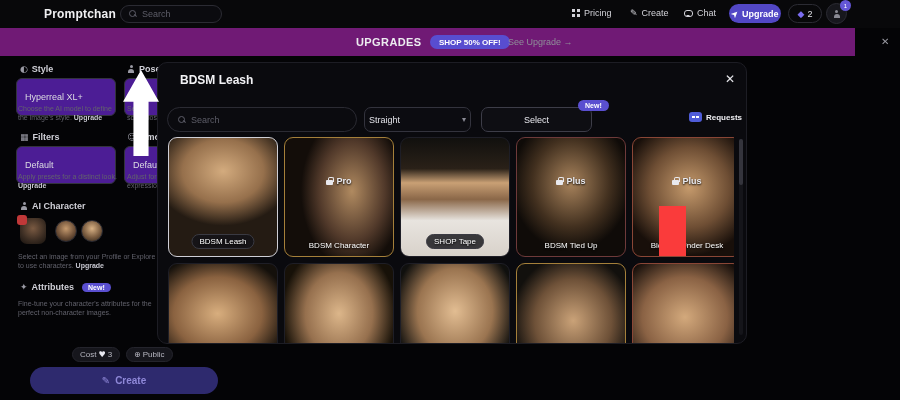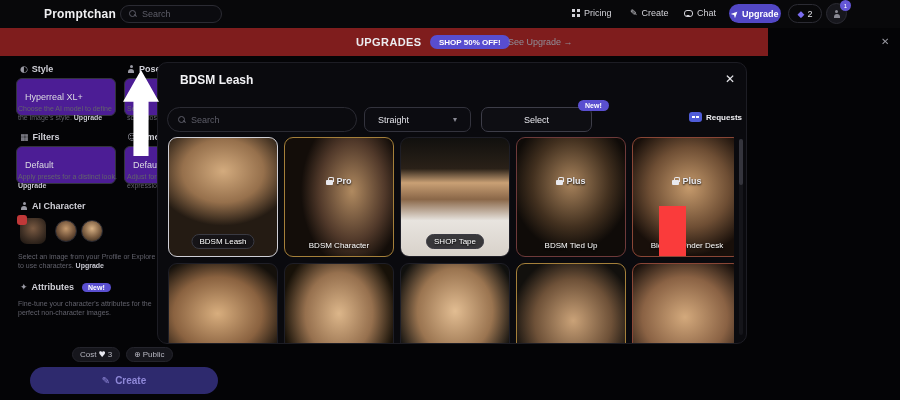--- a/index.html
+++ b/index.html
@@ -18,21 +18,21 @@
     background:#5247c5; color:#fff; font-size:9px; font-weight:bold; display:flex; align-items:center; justify-content:center; gap:3px; }
   #gems-pill { position:absolute; left:788px; top:4px; width:34px; height:19px; border-radius:10px;
     border:1px solid #2b2b33; display:flex; align-items:center; justify-content:center; gap:3px; font-size:9px; color:#e2e2e8; }
   #gem-glyph { color:#7b6cf0; font-size:9px; }
   #avatar { position:absolute; left:826px; top:3px; width:21px; height:21px; border-radius:50%;
     background:#17171d; border:1px solid #2b2b33; display:flex; align-items:center; justify-content:center; }
   #notif-badge { position:absolute; left:840px; top:0px; width:11px; height:11px; border-radius:50%;
     background:#6456d6; color:#fff; font-size:6px; display:flex; align-items:center; justify-content:center; }
 
   
-  #banner { position:absolute; left:0; top:28px; width:768px; height:28px; background:#7f1d1d; }
+  #banner { position:absolute; left:0; top:28px; width:855px; height:28px; background:#701a75; }
   #banner-title { position:absolute; left:356px; top:8px; font-size:11px; font-weight:bold; color:#ececf0; letter-spacing:.4px; }
   #banner-shop { position:absolute; left:430px; top:7px; height:14px; padding:0 9px; border-radius:8px;
     background:#584dd0; color:#fff; font-size:8px; font-weight:bold; display:flex; align-items:center; }
   #banner-pricing { position:absolute; left:508px; top:9px; font-size:9px; color:#8f8f99; }
   #banner-close { position:absolute; left:881px; top:8px; font-size:10px; color:#9a9aa2; cursor:pointer; }
 
   
   #sidebar { position:absolute; left:0; top:56px; width:240px; height:344px; z-index:1; }
   .sec-h { position:absolute; display:flex; align-items:center; gap:4px;
     font-size:9px; font-weight:bold; color:#cfcfd6; }
@@ -60,21 +60,21 @@
     clip-path:polygon(50% 0, 100% 37%, 71% 37%, 71% 100%, 29% 100%, 29% 37%, 0 37%); }
 
   
   #modal { position:absolute; left:157px; top:62px; width:590px; height:282px; background:#0a0a0e;
     border:1px solid #1d1d24; border-radius:10px; z-index:10; overflow:hidden; }
   #modal-title { position:absolute; left:22px; top:10px; font-size:12px; font-weight:bold; color:#f2f2f5; }
   #modal-close { position:absolute; left:567px; top:9px; font-size:12px; color:#e8e8ec; cursor:pointer; }
   #modal-search { left:9px; top:44px; width:190px; height:25px; border-radius:13px; padding:0 10px; font-size:9px; }
   #cat-select { position:absolute; left:206px; top:44px; width:107px; height:25px; border:1px solid #33333d;
     border-radius:7px; background:#0c0c11; font-size:9px; color:#e2e2e8;
-    display:flex; align-items:center; justify-content:space-between; padding:0 13px; }
+    display:flex; align-items:center; justify-content:space-between; padding:0 4px; }
   #select-btn { position:absolute; left:323px; top:44px; width:111px; height:25px; border:1px solid #3d3d48;
     border-radius:7px; background:#0e0e13; font-size:9px; color:#e8e8ee;
     display:flex; align-items:center; justify-content:center; }
   #select-new { position:absolute; left:420px; top:37px; padding:2px 7px; border-radius:8px;
     background:#5a4fd0; color:#fff; font-size:7px; font-weight:bold; }
   #requests-btn { position:absolute; left:531px; top:49px; display:flex; align-items:center; gap:4px;
     font-size:8px; font-weight:bold; color:#f0f0f4; }
 
   #grid { position:absolute; left:10px; top:74px; width:566px; height:208px;
     display:grid; grid-template-columns:repeat(5,110px); grid-auto-rows:120px; gap:6px; overflow:hidden; }

